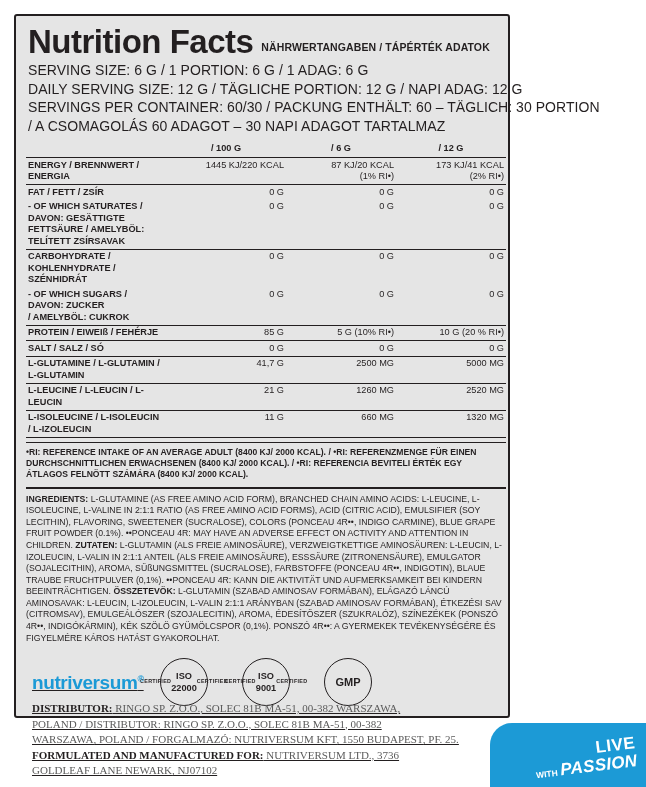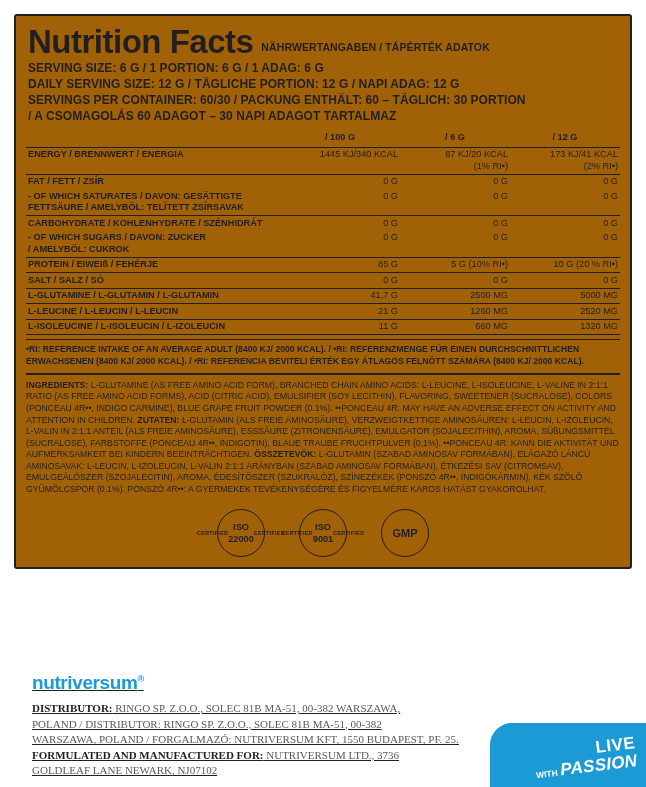--- a/index.html
+++ b/index.html
@@ -13,25 +13,25 @@
   .page {
     position: relative;
     width: 646px; height: 787px;
     overflow: hidden;
   }
 
   
   .panel {
     position: absolute;
     left: 14px; top: 14px;
-    width: 618px;
+    width: 496px;
     border: 2px solid #231f20;
     border-radius: 3px;
-    padding: 8px 10px 8px 10px;
-    background: #a16207;
+    padding: 8px 2px 8px 10px;
+    background: #e5e5e5;
   }
   .title-row {
     display: flex;
     align-items: flex-end;
     gap: 8px;
     margin: 2px 0 4px 2px;
   }
   .nf-title {
     font-size: 33px;
     font-weight: 700;
@@ -41,22 +41,22 @@
   }
   .nf-subtitle {
     font-size: 10.5px;
     font-weight: 700;
     padding-bottom: 4px;
     letter-spacing: 0.1px;
     white-space: nowrap;
   }
   .serving-lines {
     margin: 2px 2px 0 2px;
-    font-size: 12px;
-    font-weight: 700;
+    font-size: 14px;
+    font-weight: 400;
     line-height: 1.32;
     letter-spacing: 0.05px;
   }
   .serving-lines div { white-space: nowrap; }
 
   table.nf {
     width: 100%;
     border-collapse: collapse;
     margin-top: 6px;
     font-size: 9.2px;
@@ -230,21 +230,21 @@
           <td class="col-v col-100">/ 100 G</td>
           <td class="col-v col-6">/ 6 G</td>
           <td class="col-v col-12">/ 12 G</td>
         </tr>
         <tr class="rule">
             <td colspan="4"></td>
           </tr>
 
         <tr>
           <td class="col-name nm">ENERGY / BRENNWERT / ENERGIA</td>
-          <td class="col-v">1445 KJ/340 KCAL</td>
+          <td class="col-v">1445 KJ/220 KCAL</td>
           <td class="col-v" style="white-space:pre-line">87 KJ/20 KCAL
 (1% RI•)</td>
           <td class="col-v" style="white-space:pre-line">173 KJ/41 KCAL
 (2% RI•)</td>
         </tr>
         <tr class="thin">
             <td colspan="4"></td>
           </tr>
 
         <tr>

